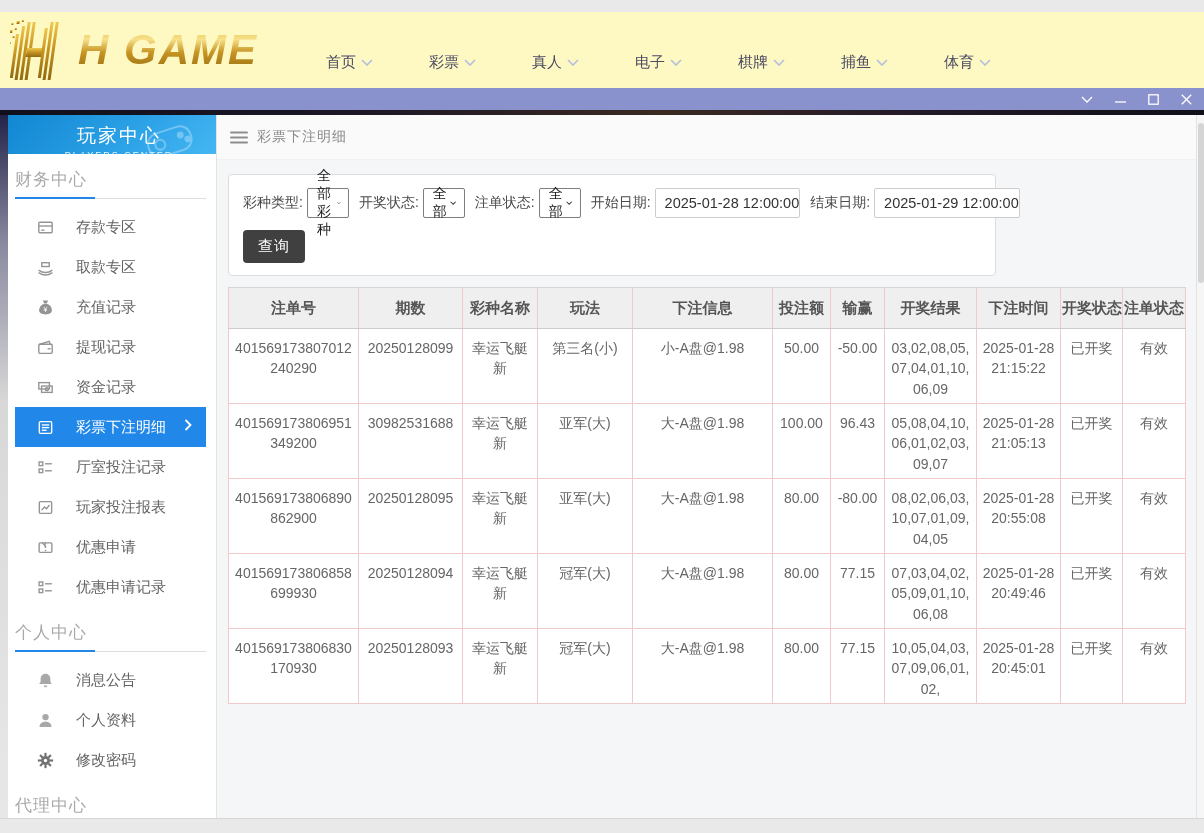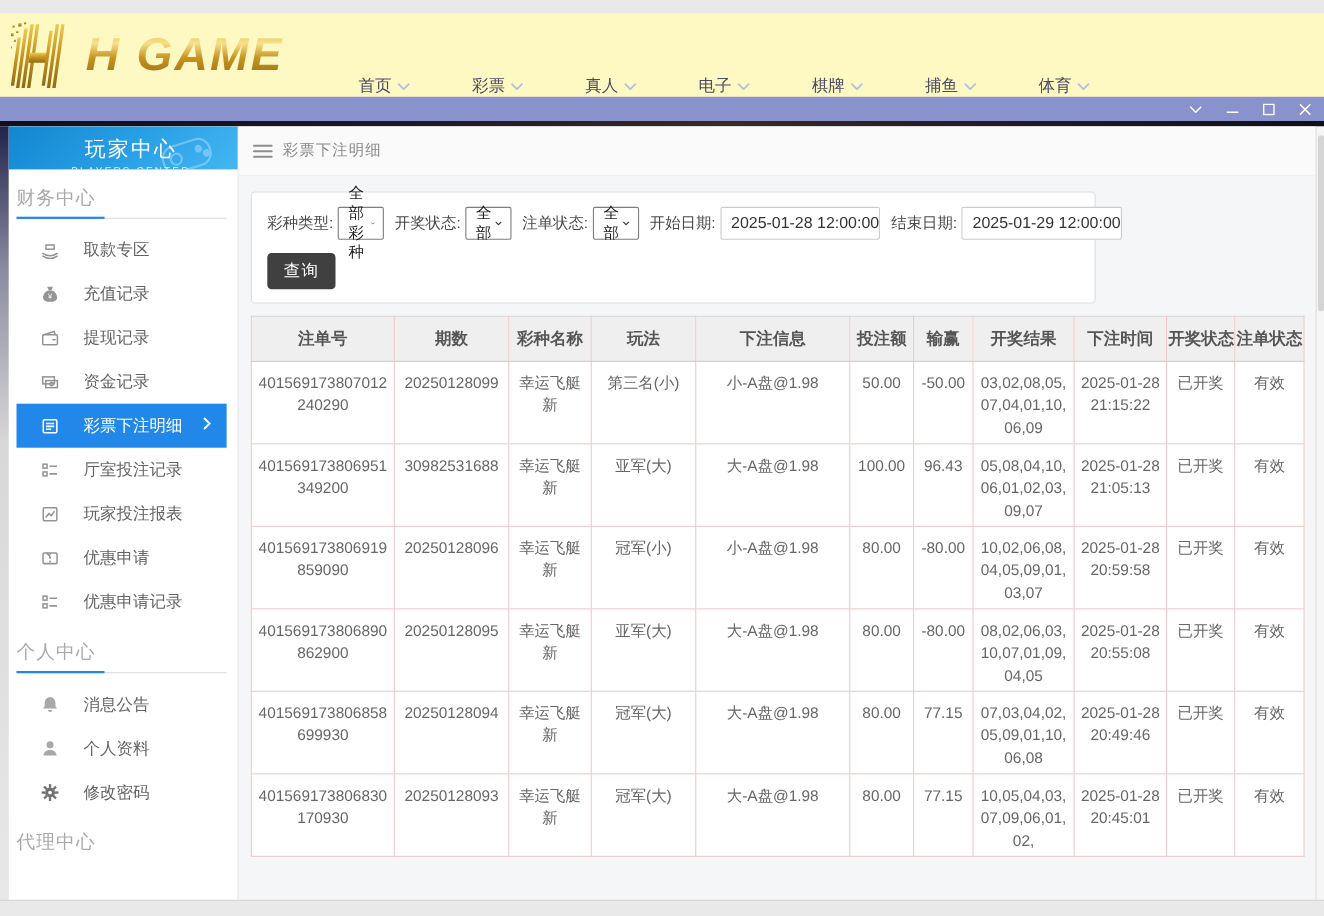--- a/index.html
+++ b/index.html
@@ -7,21 +7,21 @@
   body { font-family:"Liberation Sans","DejaVu Sans",sans-serif; background:#e9e9e9; position:relative; }
   .stage { position:absolute; inset:0; width:1204px; height:833px; overflow:hidden; }
 
   
   .top-strip { position:absolute; left:0; top:0; width:1204px; height:12px; background:#e9e9e9; }
   .navbar { position:absolute; left:0; top:12px; width:1204px; height:76px; background:#fef9c3; }
   .logo { position:absolute; left:10px; top:6px; height:64px; display:flex; align-items:center; }
   .logo-text { font-size:42px; font-weight:bold; font-style:italic; letter-spacing:2px;
     background:linear-gradient(180deg,#e8c24a 0%,#f6e08a 28%,#c89422 55%,#8f6a10 100%);
     -webkit-background-clip:text; background-clip:text; color:transparent; margin-left:6px; }
-  .main-nav { position:absolute; left:326px; top:28px; height:76px; display:flex; align-items:center; gap:56px; }
+  .main-nav { position:absolute; left:326px; top:12px; height:76px; display:flex; align-items:center; gap:56px; }
   .nav-item { display:flex; align-items:center; gap:5px; font-size:15px; color:#4b4b63; cursor:pointer; }
 
   
   .titlebar { position:absolute; left:0; top:88px; width:1204px; height:22px; background:#8a92cd; }
   .win-controls { position:absolute; right:12px; top:0; height:22px; display:flex; align-items:center; gap:22px; }
   .win-btn { display:flex; align-items:center; cursor:pointer; }
   .dark-stripe { position:absolute; left:0; top:110px; width:1204px; height:5px;
     background:linear-gradient(90deg,#10101c 0%,#1d1726 30%,#3a2a22 55%,#241a28 75%,#101018 100%); }
 
   
@@ -186,20 +186,32 @@
           <circle cx="44" cy="19" r="2.4" fill="#bfe6fb"></circle>
           <circle cx="50" cy="25" r="2.4" fill="#bfe6fb"></circle>
           <path d="M56 6 q6 -4 4 -8" stroke-width="1.6"></path>
         </g>
         <circle cx="12" cy="42" r="6" fill="none" stroke="#bfe6fb" stroke-width="1.6" opacity="0.5"></circle>
       </svg>
     </div>
     <div id="sidebar-sections">
         <div class="section-title">财务中心</div>
         <div class="section-rule"></div>
+        <div class="menu-item">
+          <span class="mi-icon">
+            <svg width="17" height="17" viewBox="0 0 16 16">
+              <g fill="none" stroke="#949494" stroke-width="1.3">
+                <rect x="1.7" y="3" width="12.6" height="10" rx="1"></rect>
+                <line x1="1.7" y1="6.6" x2="14.3" y2="6.6"></line>
+                <line x1="4" y1="10.5" x2="7" y2="10.5"></line>
+              </g>
+            </svg>
+          </span>
+          <span>存款专区</span>
+        </div>
         <div class="menu-item">
           <span class="mi-icon">
             <svg width="17" height="17" viewBox="0 0 16 16">
               <g fill="none" stroke="#949494" stroke-width="1.3">
                 <rect x="4.5" y="3.5" width="7" height="3.6"></rect>
                 <path d="M1.5 10.5 q6.5 4.5 13 0"></path>
                 <path d="M1.5 12.8 q6.5 4.5 13 0"></path>
               </g>
             </svg>
           </span>
@@ -450,33 +462,20 @@
             <td>亚军(大)</td>
             <td>大-A盘@1.98</td>
             <td>100.00</td>
             <td>96.43</td>
             <td>05,08,04,10,06,01,02,03,09,07</td>
             <td>2025-01-28 21:05:13</td>
             <td>已开奖</td>
             <td>有效</td>
           </tr>
           <tr>
-            <td>401569173806919859090</td>
-            <td>20250128096</td>
-            <td>幸运飞艇新</td>
-            <td>冠军(小)</td>
-            <td>小-A盘@1.98</td>
-            <td>80.00</td>
-            <td>-80.00</td>
-            <td>10,02,06,08,04,05,09,01,03,07</td>
-            <td>2025-01-28 20:59:58</td>
-            <td>已开奖</td>
-            <td>有效</td>
-          </tr>
-          <tr>
             <td>401569173806890862900</td>
             <td>20250128095</td>
             <td>幸运飞艇新</td>
             <td>亚军(大)</td>
             <td>大-A盘@1.98</td>
             <td>80.00</td>
             <td>-80.00</td>
             <td>08,02,06,03,10,07,01,09,04,05</td>
             <td>2025-01-28 20:55:08</td>
             <td>已开奖</td>

